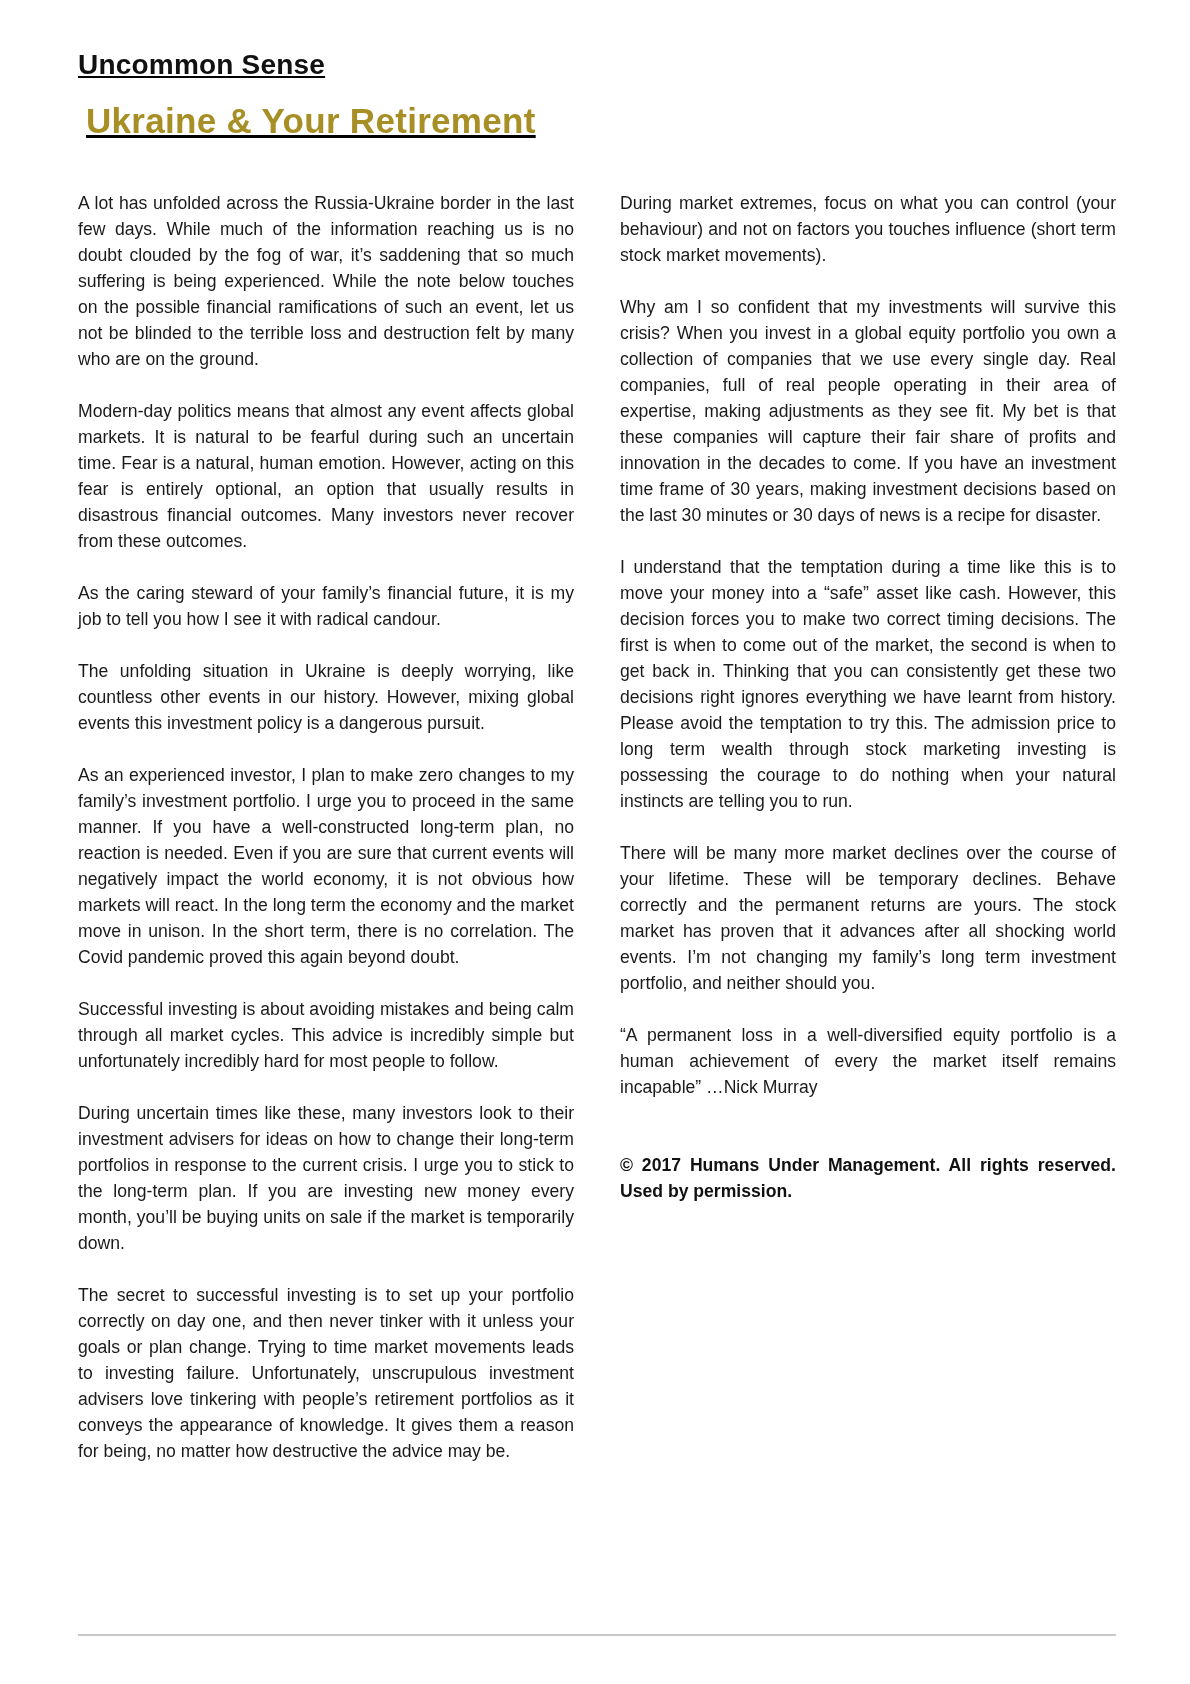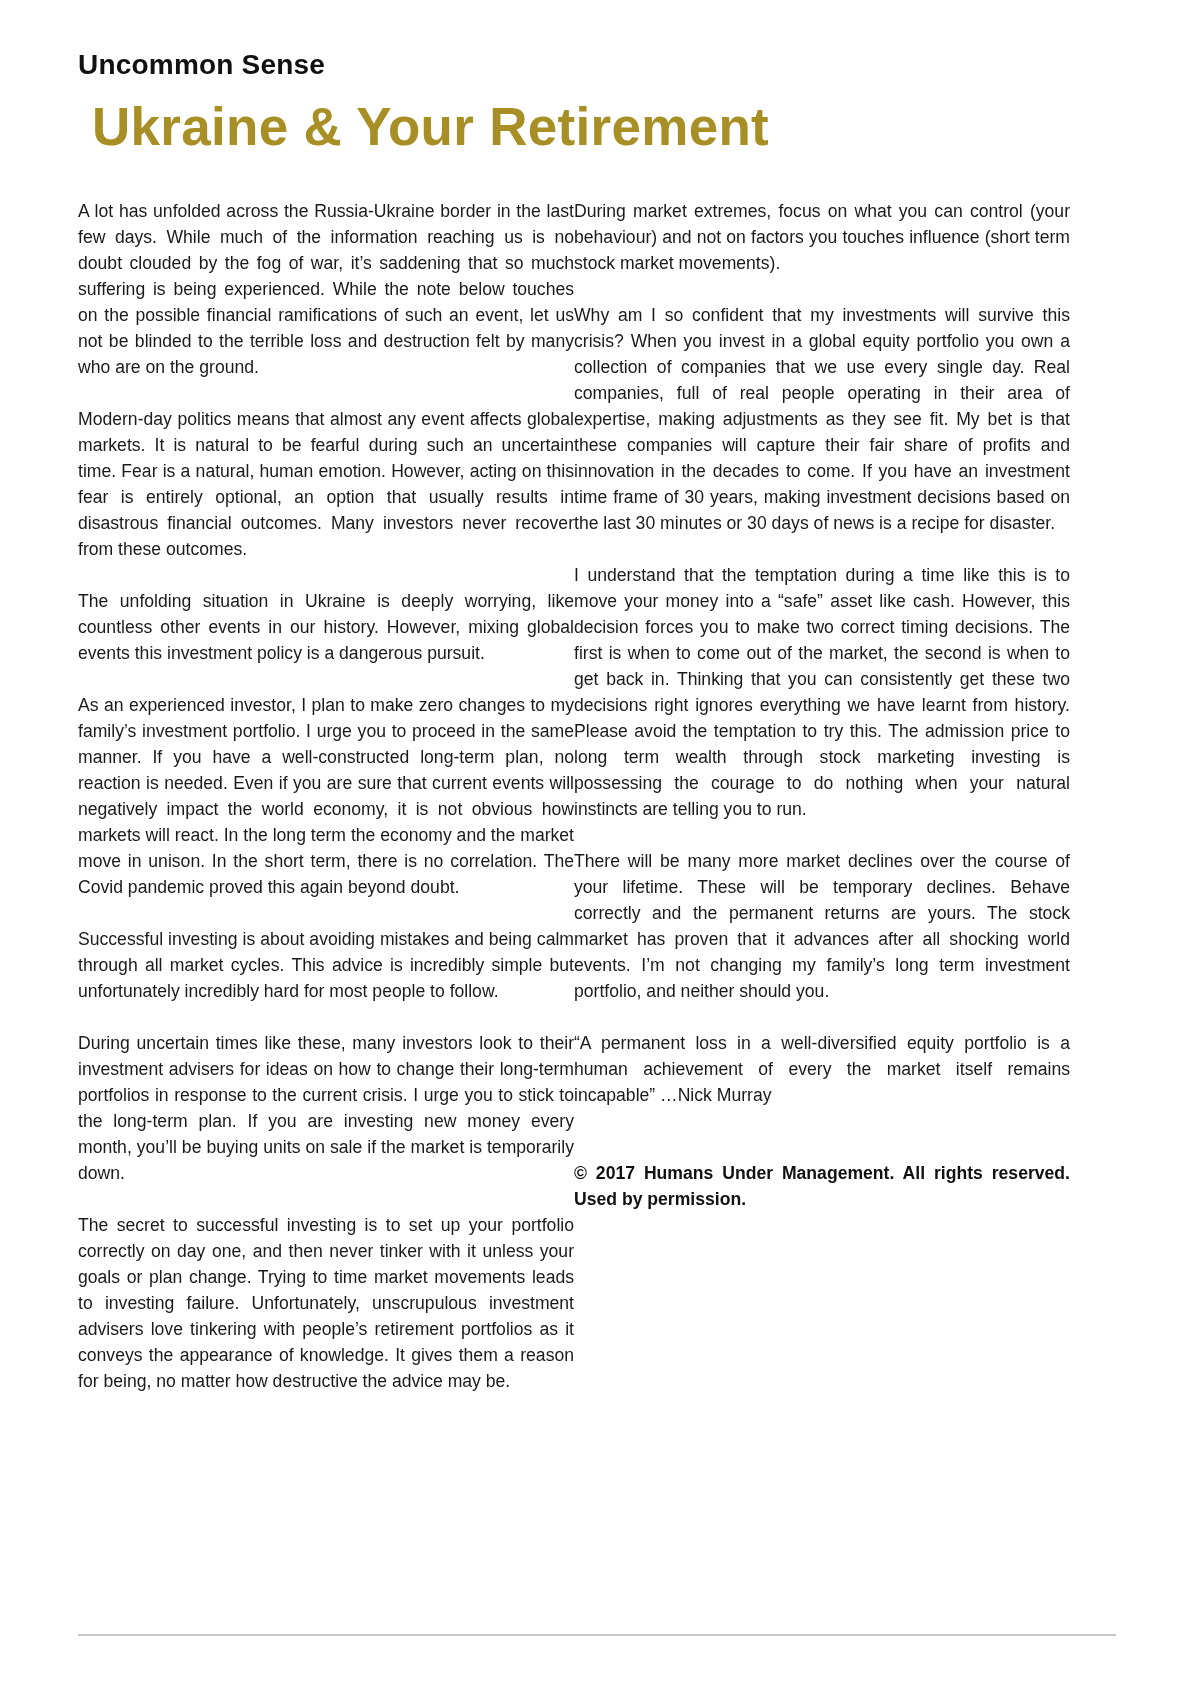--- a/index.html
+++ b/index.html
@@ -1,30 +1,30 @@
 <!DOCTYPE html>
 <html><head>
   <meta charset="utf-8">
   <style>
     html, body { margin: 0; padding: 0; background: #ffffff; }
     body { width: 1190px; height: 1684px; position: relative; overflow: hidden; }
-    .page { position: absolute; left: 78px; top: 46px; width: 1038px; }
+    .page { position: absolute; left: 78px; top: 46px; width: 1038px; text-decoration: underline; }
     .kicker {
       font-family: "Liberation Sans", sans-serif;
       font-weight: bold; font-size: 28px; color: #111111;
       margin: 0; line-height: 38px; letter-spacing: 0.2px;
     }
     .title {
       font-family: "Liberation Sans", sans-serif;
-      font-weight: bold; font-size: 53px; color: #a88f25;
-      margin: 14px; line-height: 58px; letter-spacing: 0.3px;
+      font-weight: bold; font-size: 35px; color: #a88f25;
+      margin: 8px; line-height: 58px; letter-spacing: 0.3px;
     }
     .columns {
-      position: absolute; top: 152px; left: 0; width: 1038px;
-      display: flex; justify-content: flex-start;
+      position: absolute; top: 144px; left: 0; width: 1038px;
+      display: flex; justify-content: space-between;
     }
     .col { width: 496px; }
     .col p {
       font-family: "Liberation Sans", sans-serif;
       font-size: 17.6px; line-height: 26px; color: #1a1a1a;
       text-align: justify; margin: 0 0 26px 0;
     }
     .col p.copyright { font-weight: bold; margin-top: 52px; color: #111111; }
     .rule {
       position: absolute; left: 78px; top: 1634px; width: 1038px;
@@ -35,20 +35,21 @@
 <body>
 
 <div class="page">
   <h2 class="kicker">Uncommon Sense</h2>
   <h1 class="title" style="color: rgb(168, 143, 37);">Ukraine &amp; Your Retirement</h1>
 
   <div class="columns">
     <div class="col">
       <p>A lot has unfolded across the Russia-Ukraine border in the last few days. While much of the information reaching us is no doubt clouded by the fog of war, it’s saddening that so much suffering is being experienced. While the note below touches on the possible financial ramifications of such an event, let us not be blinded to the terrible loss and destruction felt by many who are on the ground.</p>
       <p>Modern-day politics means that almost any event affects global markets. It is natural to be fearful during such an uncertain time. Fear is a natural, human emotion. However, acting on this fear is entirely optional, an option that usually results in disastrous financial outcomes. Many investors never recover from these outcomes.</p>
+      <p>As the caring steward of your family’s financial future, it is my job to tell you how I see it with radical candour.</p>
       <p>The unfolding situation in Ukraine is deeply worrying, like countless other events in our history. However, mixing global events this investment policy is a dangerous pursuit.</p>
       <p>As an experienced investor, I plan to make zero changes to my family’s investment portfolio. I urge you to proceed in the same manner. If you have a well-constructed long-term plan, no reaction is needed. Even if you are sure that current events will negatively impact the world economy, it is not obvious how markets will react. In the long term the economy and the market move in unison. In the short term, there is no correlation. The Covid pandemic proved this again beyond doubt.</p>
       <p>Successful investing is about avoiding mistakes and being calm through all market cycles. This advice is incredibly simple but unfortunately incredibly hard for most people to follow.</p>
       <p>During uncertain times like these, many investors look to their investment advisers for ideas on how to change their long-term portfolios in response to the current crisis. I urge you to stick to the long-term plan. If you are investing new money every month, you’ll be buying units on sale if the market is temporarily down.</p>
       <p>The secret to successful investing is to set up your portfolio correctly on day one, and then never tinker with it unless your goals or plan change. Trying to time market movements leads to investing failure. Unfortunately, unscrupulous investment advisers love tinkering with people’s retirement portfolios as it conveys the appearance of knowledge. It gives them a reason for being, no matter how destructive the advice may be.</p>
     </div>
     <div class="col">
       <p>During market extremes, focus on what you can control (your behaviour) and not on factors you touches influence (short term stock market movements).</p>
       <p>Why am I so confident that my investments will survive this crisis? When you invest in a global equity portfolio you own a collection of companies that we use every single day. Real companies, full of real people operating in their area of expertise, making adjustments as they see fit. My bet is that these companies will capture their fair share of profits and innovation in the decades to come. If you have an investment time frame of 30 years, making investment decisions based on the last 30 minutes or 30 days of news is a recipe for disaster.</p>
       <p>I understand that the temptation during a time like this is to move your money into a “safe” asset like cash. However, this decision forces you to make two correct timing decisions. The first is when to come out of the market, the second is when to get back in. Thinking that you can consistently get these two decisions right ignores everything we have learnt from history. Please avoid the temptation to try this. The admission price to long term wealth through stock marketing investing is possessing the courage to do nothing when your natural instincts are telling you to run.</p>

